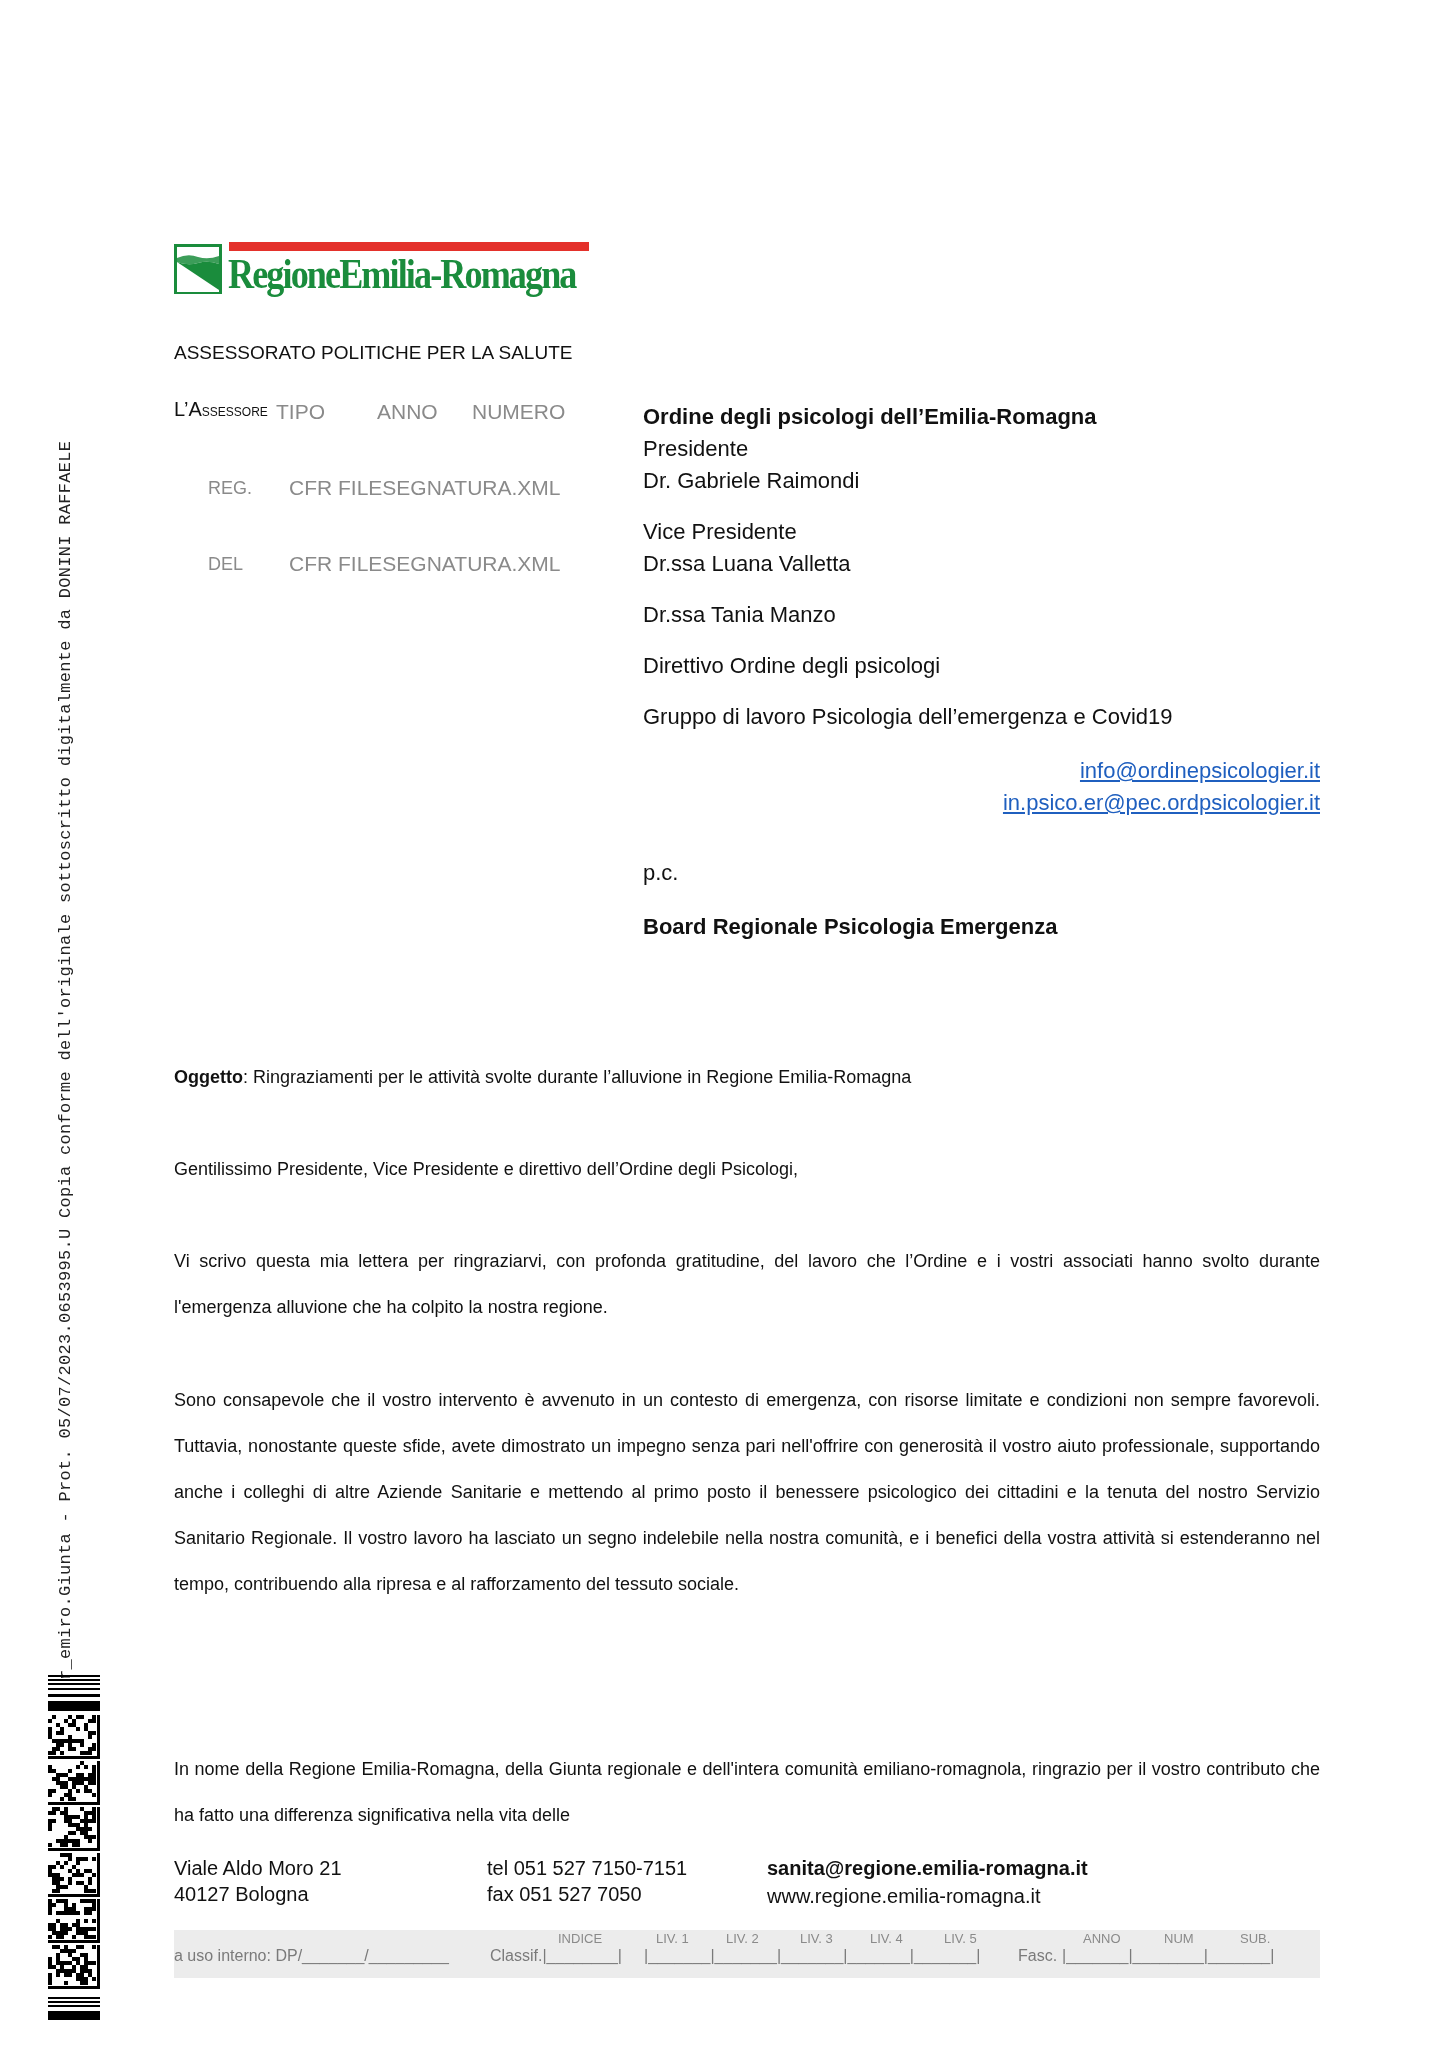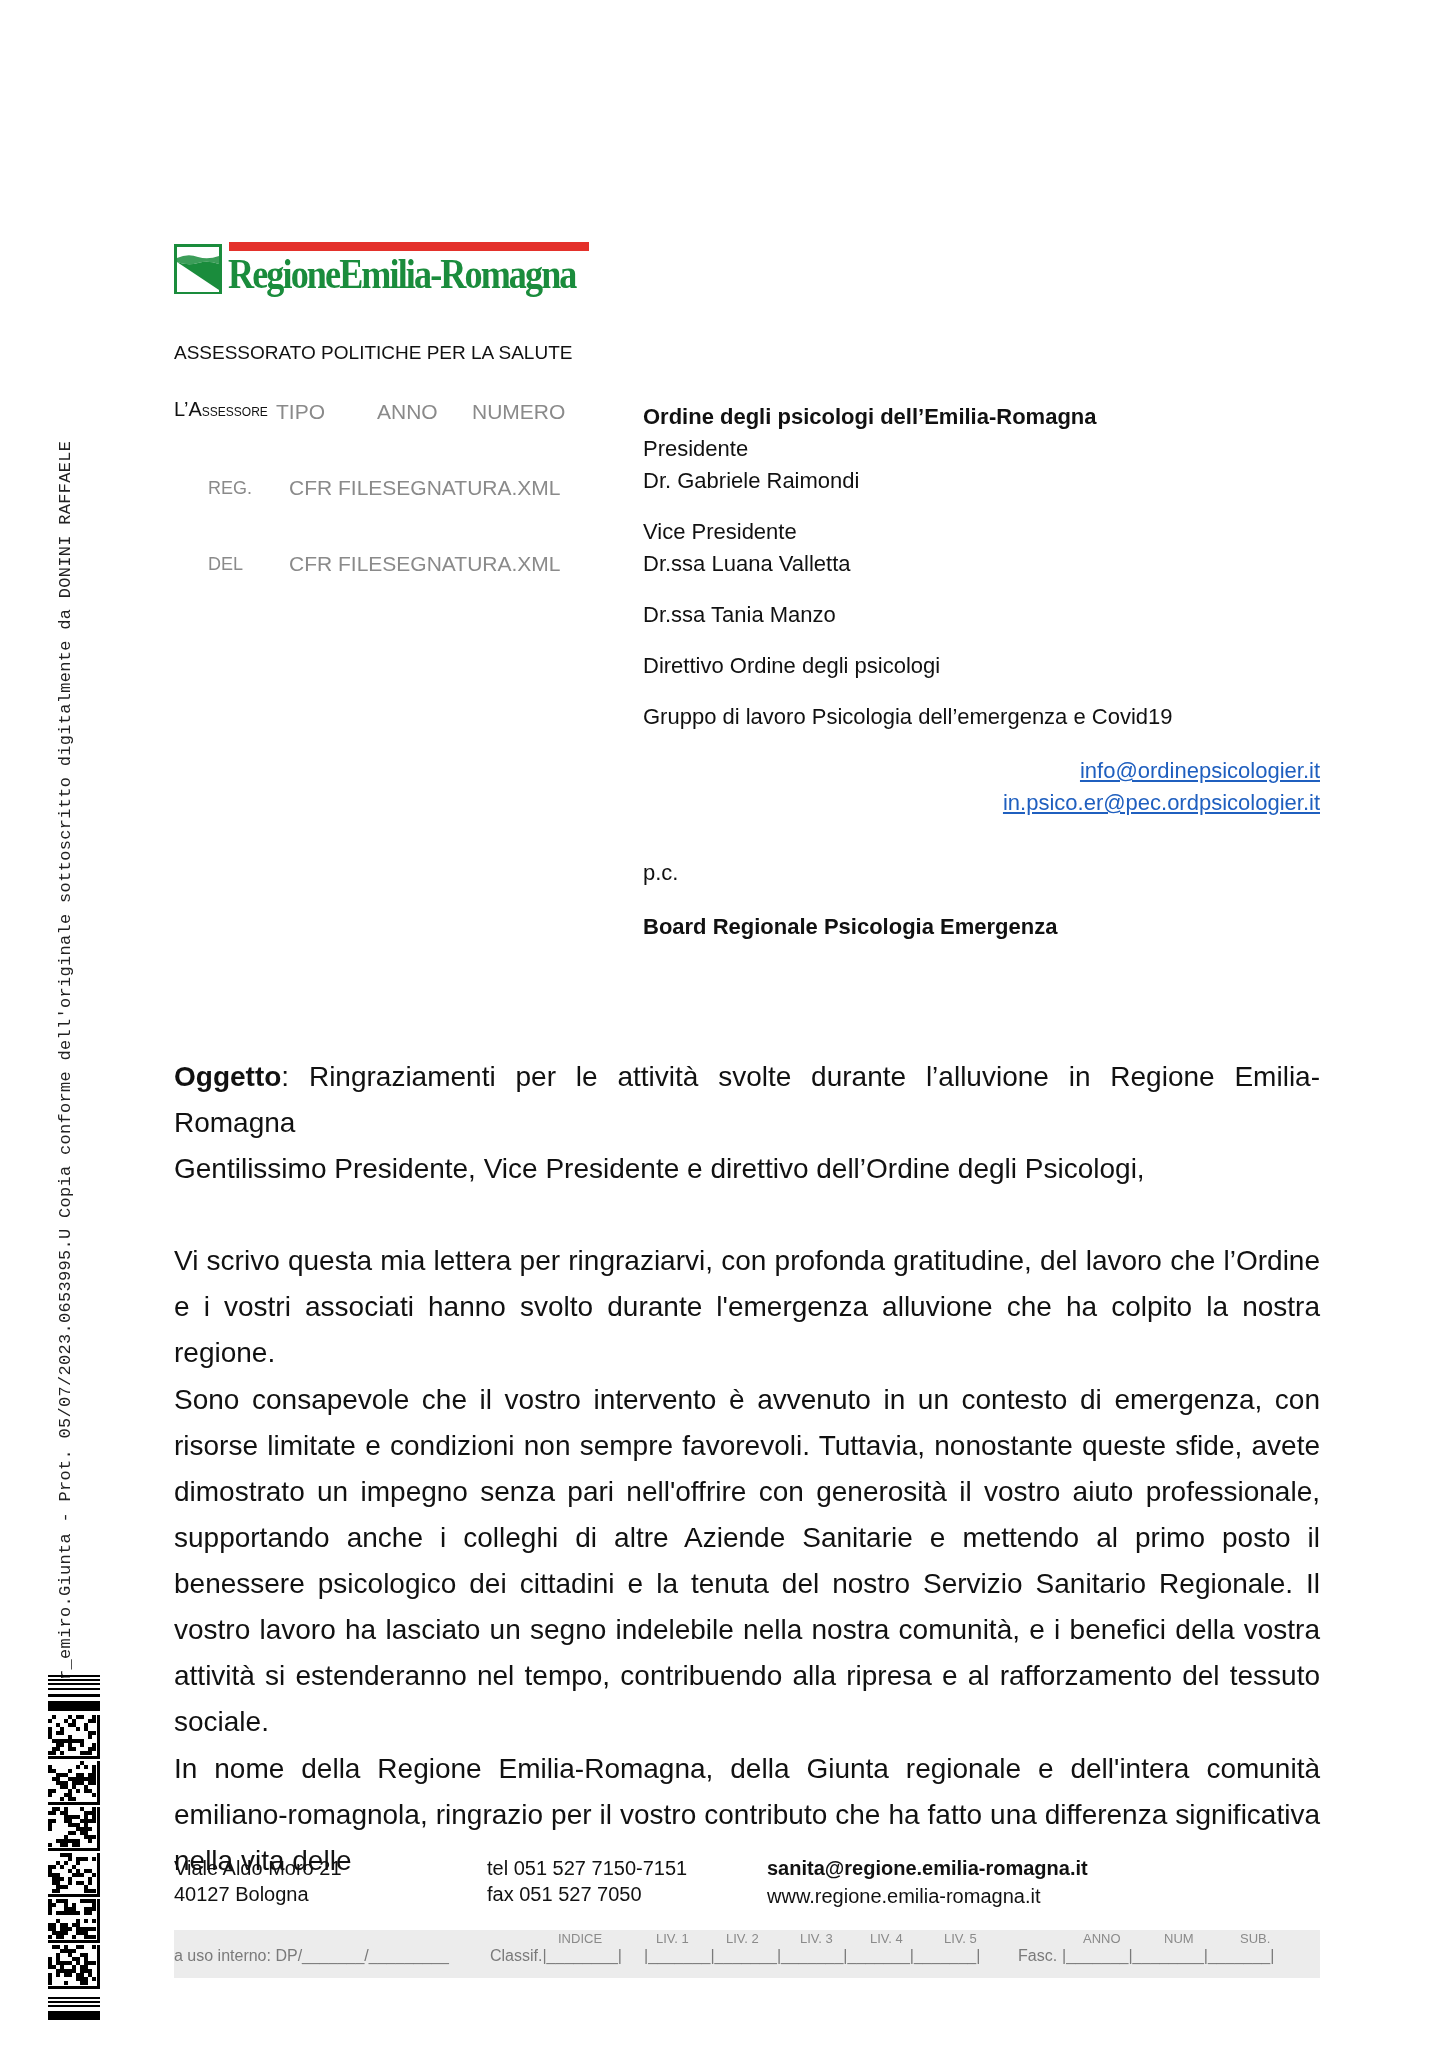--- a/index.html
+++ b/index.html
@@ -36,21 +36,21 @@
   .proto-hdr { top: 400px; font-size: 21px; }
   .proto-lbl { font-size: 18px; }
   .proto-val { font-size: 21px; }
 
   .recip { left: 643px; font-size: 22px; color: #111; white-space: nowrap; }
   .recip.bold { font-weight: bold; }
   .link { color: #1f5fbf; text-decoration: underline; font-size: 22px; position: absolute; right: 128px; white-space: nowrap; }
 
   .para {
     position: absolute; left: 174px; width: 1146px;
-    font-size: 28px; line-height: 46px; color: #111; text-align: justify;
+    font-size: 18px; line-height: 46px; color: #111; text-align: justify;
   }
   .para b { font-weight: bold; }
 
   .footer { font-size: 20px; color: #111; white-space: nowrap; }
   .classbar {
     position: absolute; left: 174px; top: 1930px; width: 1146px; height: 48px;
     background: #ececec;
     text-decoration: underline;
   }
   .cb-small { position: absolute; top: 1px; font-size: 13px; color: #8a8a8a; }

